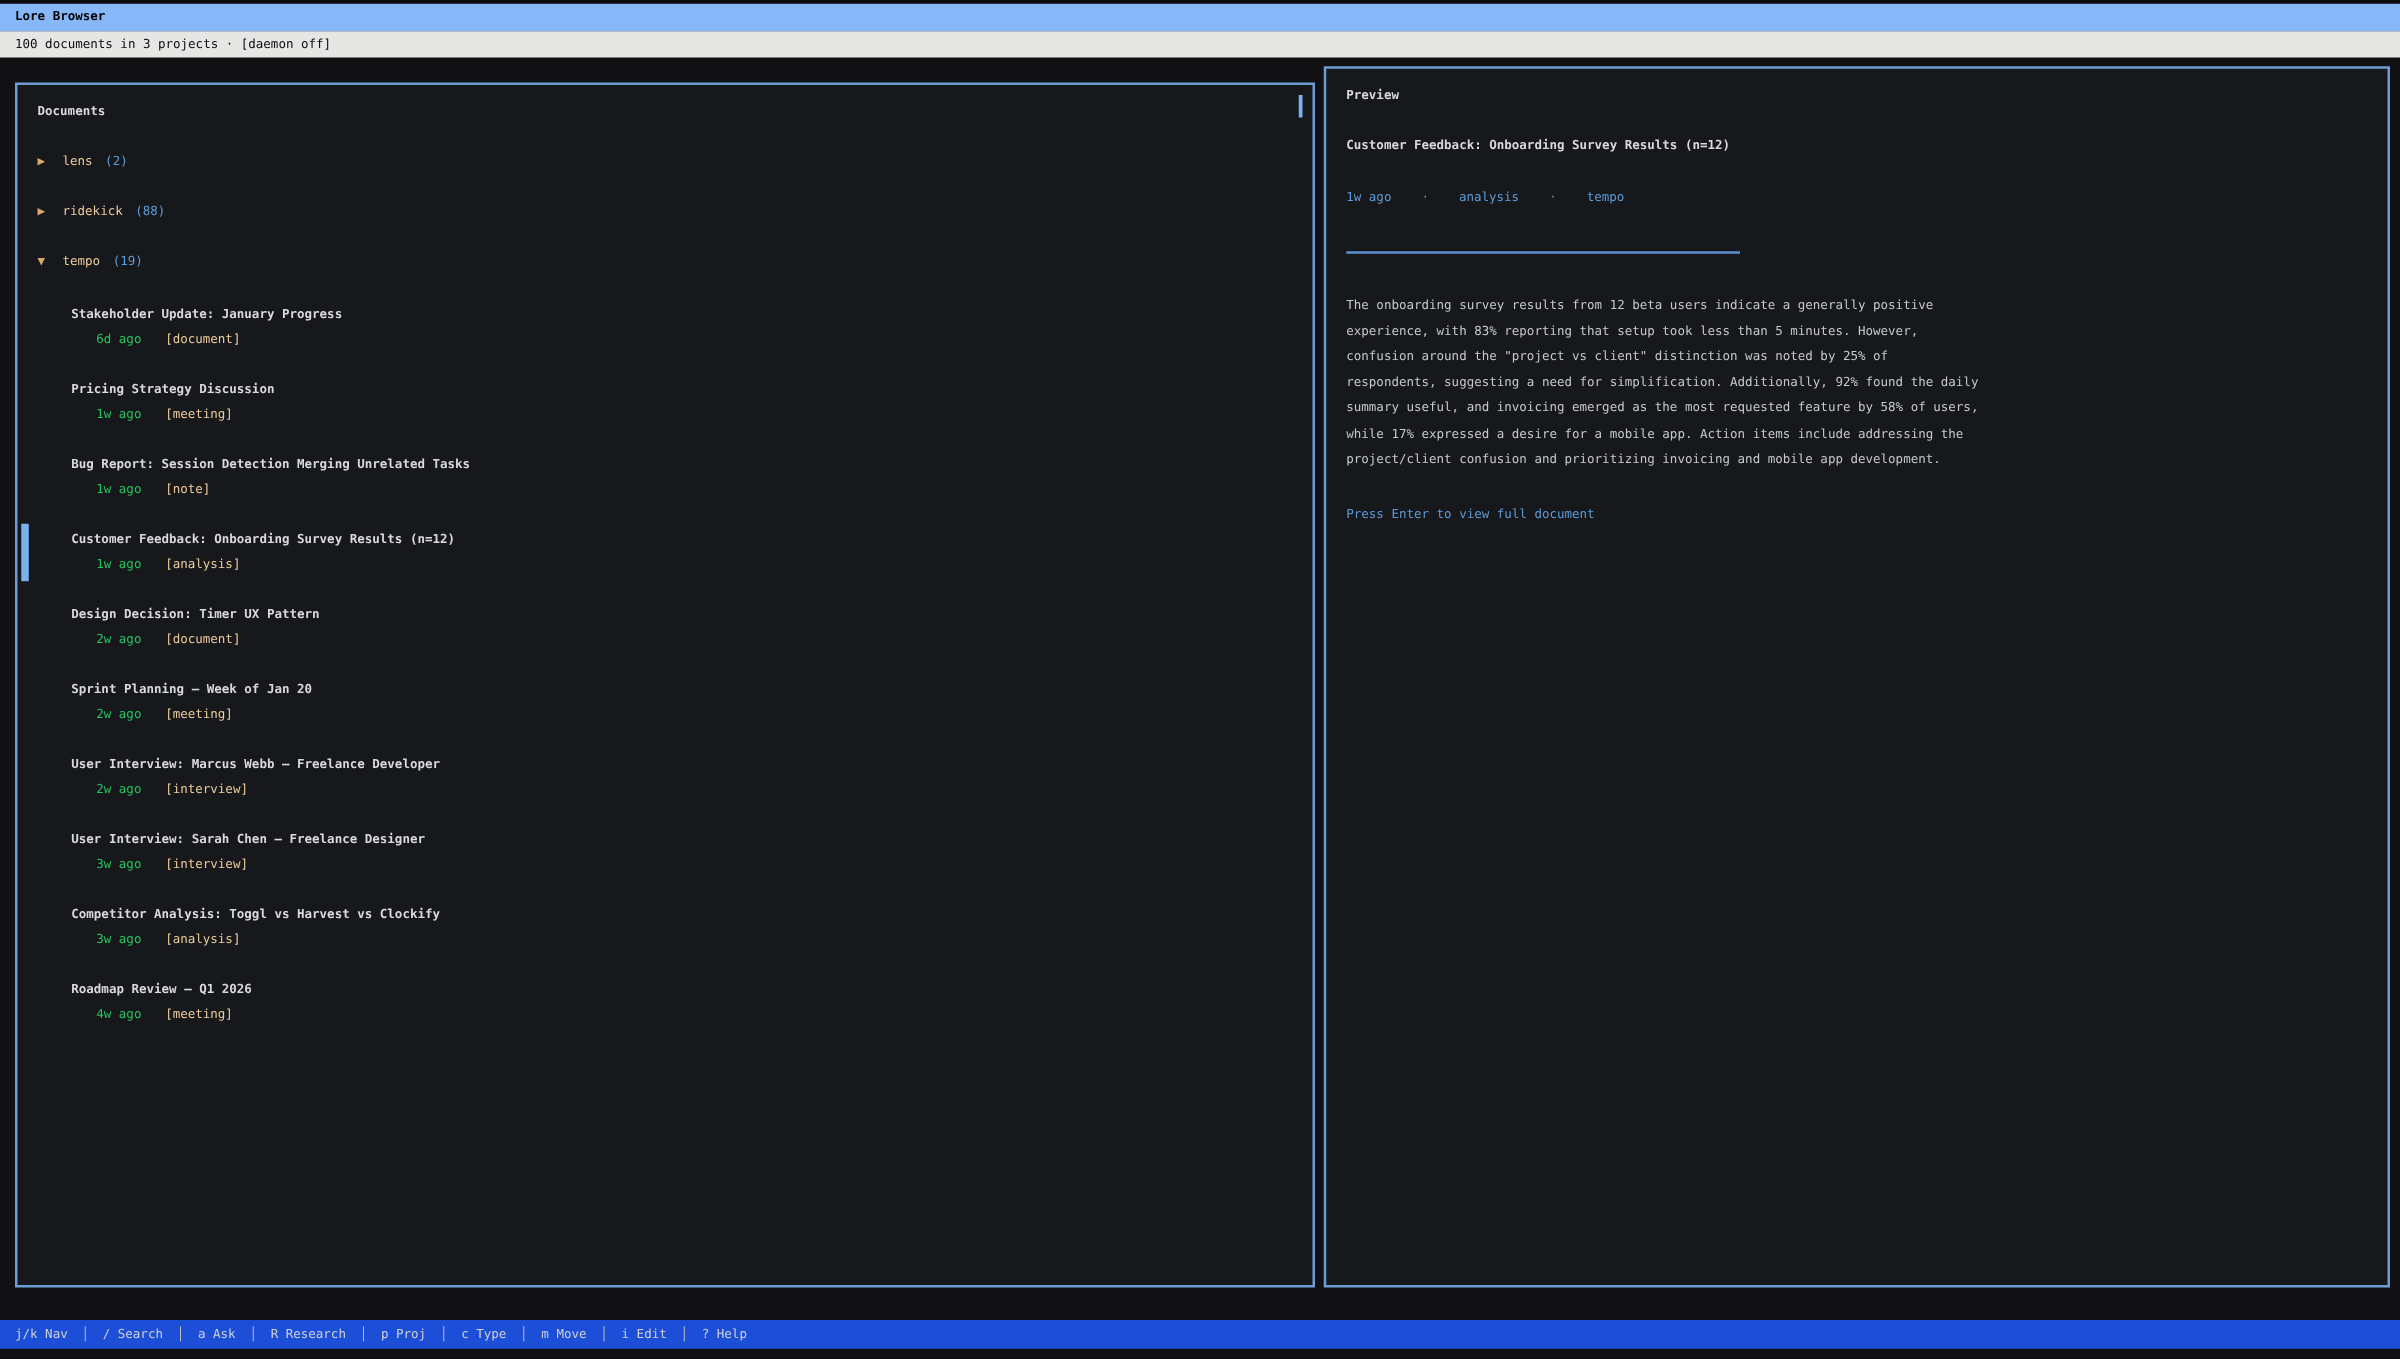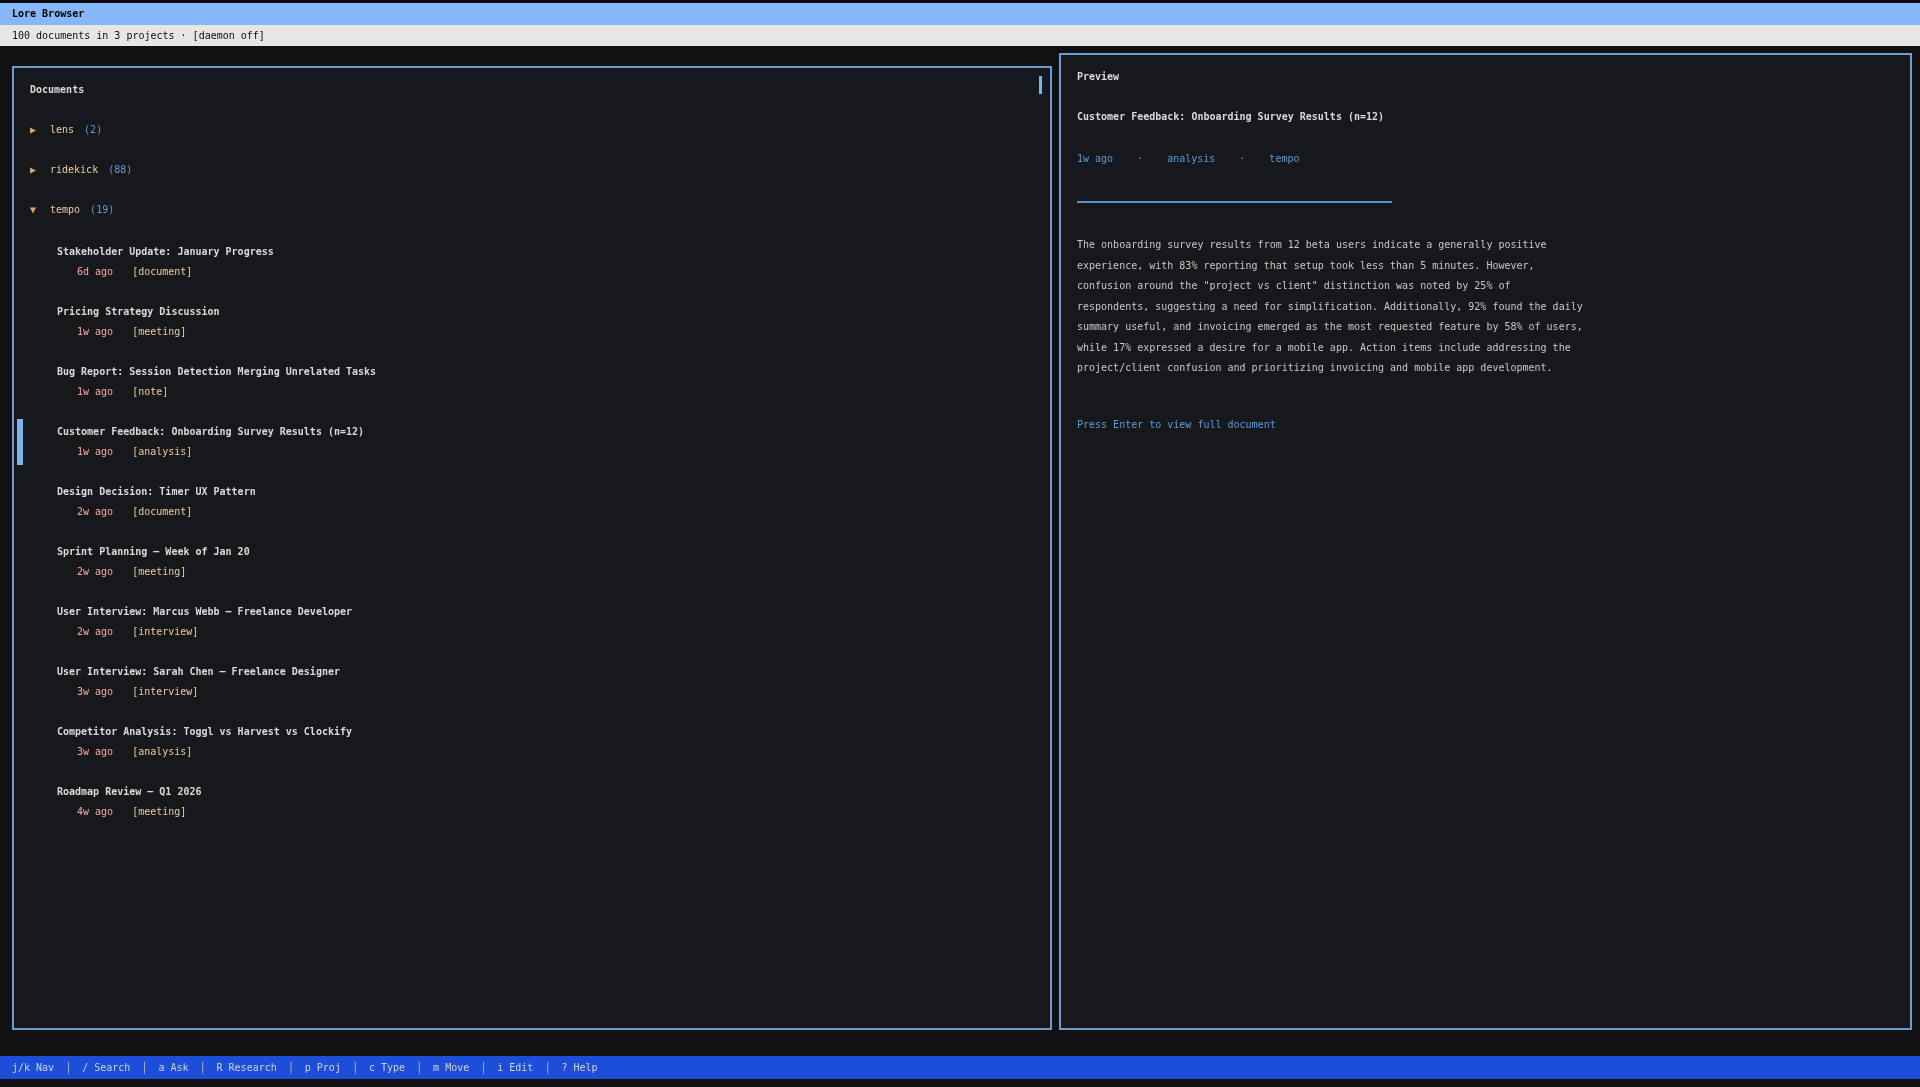--- a/index.html
+++ b/index.html
@@ -33,39 +33,39 @@
 
   
   .tree-row { margin-top:20px; line-height:20px; color:#eccb9d; cursor:default; }
   .tree-arrow { display:inline-block; width:20px; color:#d9a86f; }
   .tree-count { margin-left:10px; color:#5c9bd8; }
 
   .doc-list { margin-top:22px; }
   .doc-item { position:relative; padding-left:27px; margin-bottom:20px; line-height:20px; }
   .doc-item-title { color:#d9dadc; font-weight:bold; }
   .doc-item-meta { padding-left:20px; }
-  .doc-age { color:#fca5a5; }
+  .doc-age { color:#22c55e; }
   .doc-type { margin-left:19px; color:#eccb9d; }
   .sel-marker {
     display:none; position:absolute; left:-13px; top:-3px;
     width:6px; height:46px; background:#7ab3ec;
   }
   .doc-item.selected .sel-marker { display:block; }
   .scroll-thumb {
     position:absolute; top:8px; right:8px; width:3px; height:18px;
     background:#7ab3ec;
   }
 
   
   .pv-doc-title { margin-top:20px; line-height:20px; font-weight:bold; color:#d9dadc; }
   .pv-meta { margin-top:22px; line-height:20px; display:flex; gap:24px; color:#5c9bd8; }
   .pv-meta .dot { color:#7f8994; }
   .pv-divider { margin-top:32px; width:315px; border-top:2px solid #5b8fd0; }
   .pv-body { margin-top:32px; line-height:20.5px; white-space:pre-wrap; color:#c6c8ca; }
-  .pv-hint { margin-top:36px; line-height:20px; color:#5c9bd8; }
+  .pv-hint { margin-top:23px; line-height:20px; color:#5c9bd8; }
 
   
   .statusbar {
     position:absolute; left:0; right:0; bottom:8px; height:23px;
     background:#1d4ed8; color:#cfd2d6;
     display:flex; align-items:center; padding-left:12px; white-space:pre;
   }
   .sb-sep { margin:0 11px; color:#b9bcc0; }
 </style>
 </head>

